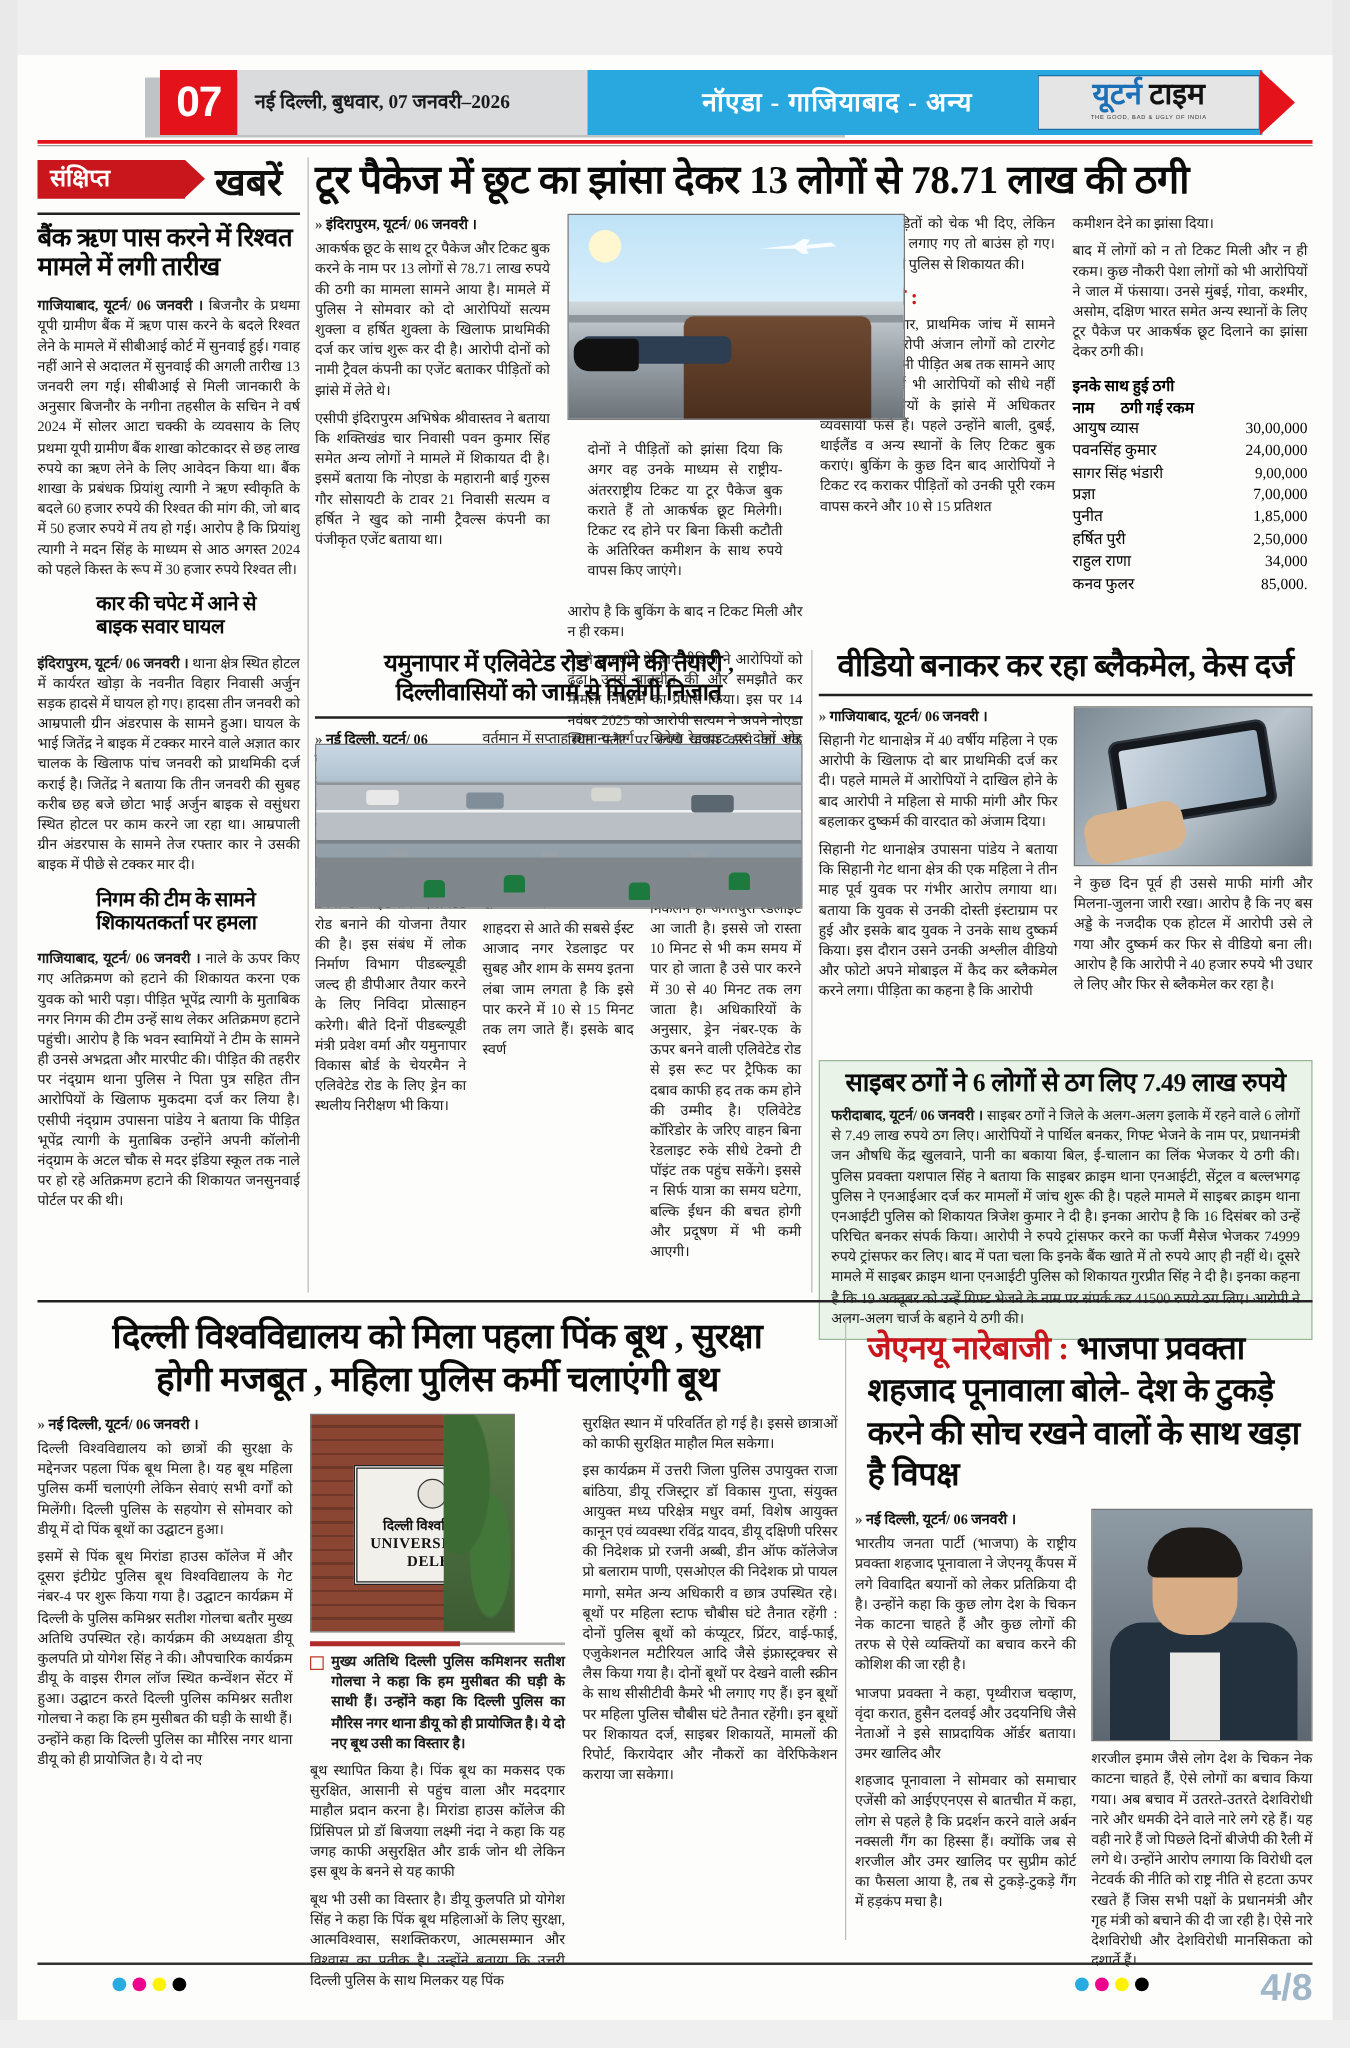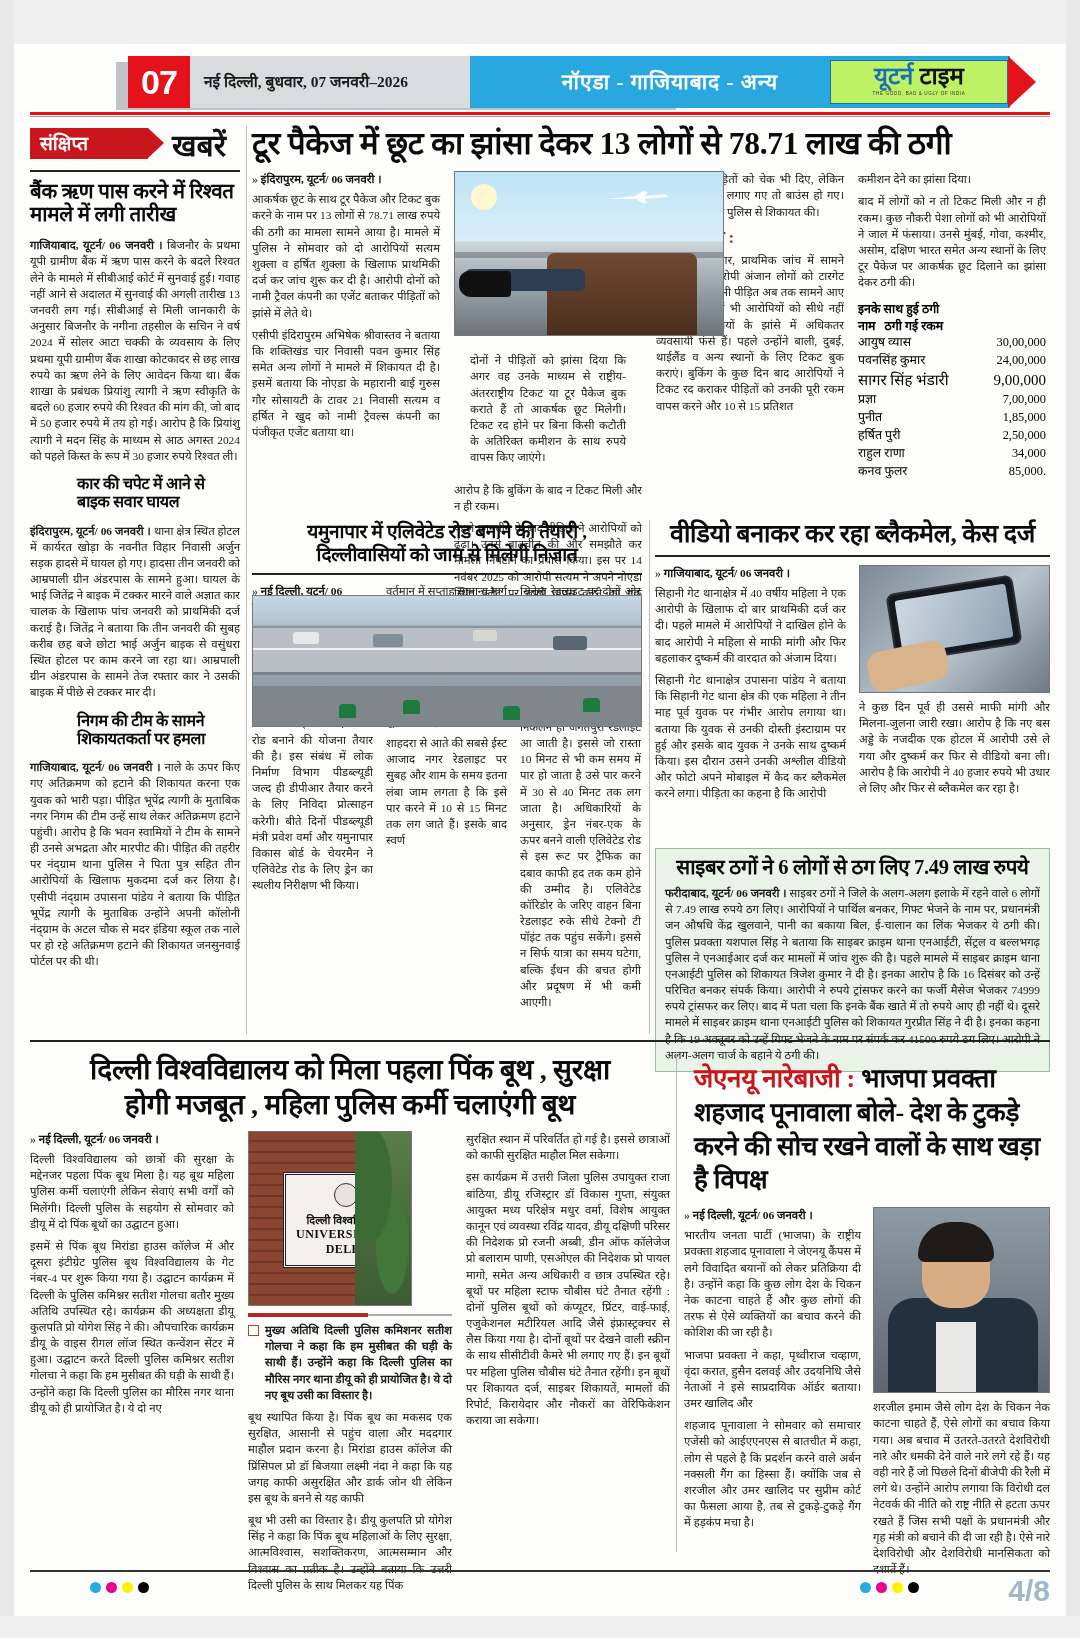--- a/index.html
+++ b/index.html
@@ -22,21 +22,21 @@
     color:#fff;font-weight:bold;font-size:34px;line-height:52px;text-align:center;
     font-family:"Liberation Sans",sans-serif;letter-spacing:-1px;}
   .mh-date{position:absolute;left:160px;top:0px;width:300px;height:52px;background:#d9dbdd;
     color:#1a1a1a;font-size:15.5px;line-height:52px;padding-left:14px;box-sizing:border-box;
     font-weight:bold;white-space:nowrap;}
   .mh-date-arrow{position:absolute;left:460px;top:0;width:0;height:0;
     border-top:26px solid transparent;border-bottom:26px solid transparent;border-left:26px solid #d9dbdd;}
   .mh-edition{position:absolute;left:440px;top:0px;width:400px;height:52px;background:#29a8e0;
     color:#fff;font-size:21px;font-weight:bold;line-height:52px;text-align:center;letter-spacing:1px;}
   .mh-logo-band{position:absolute;left:790px;top:0;width:190px;height:52px;background:#29a8e0;}
-  .mh-logo{position:absolute;left:800px;top:4px;width:178px;height:44px;background:#bef264;
+  .mh-logo{position:absolute;left:800px;top:4px;width:178px;height:44px;background:#e5e5e5;
     border:1px solid #1c6ea4;box-sizing:border-box;text-align:center;}
   .mh-logo .l1{font-size:24px;font-weight:bold;line-height:30px;color:#111;letter-spacing:0px;}
   .mh-logo .l1 .blue{color:#1b70b8;}
   .mh-logo .l2{font-size:4.6px;letter-spacing:.6px;color:#333;line-height:6px;
     font-family:"Liberation Sans",sans-serif;}
   .mh-tail{position:absolute;left:978px;top:0;width:0;height:0;
     border-top:26px solid transparent;border-bottom:26px solid transparent;border-left:28px solid #e4121b;}
   .mh-rule{position:absolute;left:30px;top:112px;width:1020px;height:3px;background:#e4121b;}
   .mh-rule2{position:absolute;left:30px;top:116px;width:1020px;height:1px;background:#9a9a9a;}
 
@@ -235,33 +235,33 @@
         <p class="body-txt" style="margin:0;">किया। सभी पीड़ितों को चेक भी दिए, लेकिन जब चेक बैंक में लगाए गए तो बाउंस हो गए। इसके बाद उन्होंने पुलिस से शिकायत की।</p>
         <h3 class="hl" style="font-size:17px;color:#c9161d;margin:8px 0 5px;">ऐसे की ठगी :</h3>
         <p class="body-txt" style="margin:0;">पुलिस के अनुसार, प्राथमिक जांच में सामने आया है कि आरोपी अंजान लोगों को टारगेट करते हैं। जितने भी पीड़ित अब तक सामने आए हैं, उनमें से कोई भी आरोपियों को सीधे नहीं जानता। आरोपियों के झांसे में अधिकतर व्यवसायी फंसे हैं। पहले उन्होंने बाली, दुबई, थाईलैंड व अन्य स्थानों के लिए टिकट बुक कराएं। बुकिंग के कुछ दिन बाद आरोपियों ने टिकट रद कराकर पीड़ितों को उनकी पूरी रकम वापस करने और 10 से 15 प्रतिशत</p>
       </div>
 
       <div class="lc">
         <p class="body-txt" style="margin:0;">कमीशन देने का झांसा दिया।</p>
         <p class="body-txt" style="margin:6px 0 0;">बाद में लोगों को न तो टिकट मिली और न ही रकम। कुछ नौकरी पेशा लोगों को भी आरोपियों ने जाल में फंसाया। उनसे मुंबई, गोवा, कश्मीर, असोम, दक्षिण भारत समेत अन्य स्थानों के लिए टूर पैकेज पर आकर्षक छूट दिलाने का झांसा देकर ठगी की।</p>
         <div style="margin-top:9px;">
           <div style="font-size:12.4px;font-weight:bold;">इनके साथ हुई ठगी</div>
-          <div style="font-size:12.4px;font-weight:bold;display:flex;gap:9px;">
+          <div style="font-size:12.4px;font-weight:bold;display:flex;gap:21px;">
             <span>नाम</span>
             <span>ठगी गई रकम</span>
           </div>
           <div style="display:flex;justify-content:space-between;font-size:12.4px;line-height:1.45;">
               <span>आयुष व्यास</span>
               <span>30,00,000</span>
             </div>
           <div style="display:flex;justify-content:space-between;font-size:12.4px;line-height:1.45;">
               <span>पवनसिंह कुमार</span>
               <span>24,00,000</span>
             </div>
-          <div style="display:flex;justify-content:space-between;font-size:15px;line-height:1.45;">
+          <div style="display:flex;justify-content:space-between;font-size:12px;line-height:1.45;">
               <span>सागर सिंह भंडारी</span>
               <span>9,00,000</span>
             </div>
           <div style="display:flex;justify-content:space-between;font-size:12.4px;line-height:1.45;">
               <span>प्रज्ञा</span>
               <span>7,00,000</span>
             </div>
           <div style="display:flex;justify-content:space-between;font-size:12.4px;line-height:1.45;">
               <span>पुनीत</span>
               <span>1,85,000</span>

